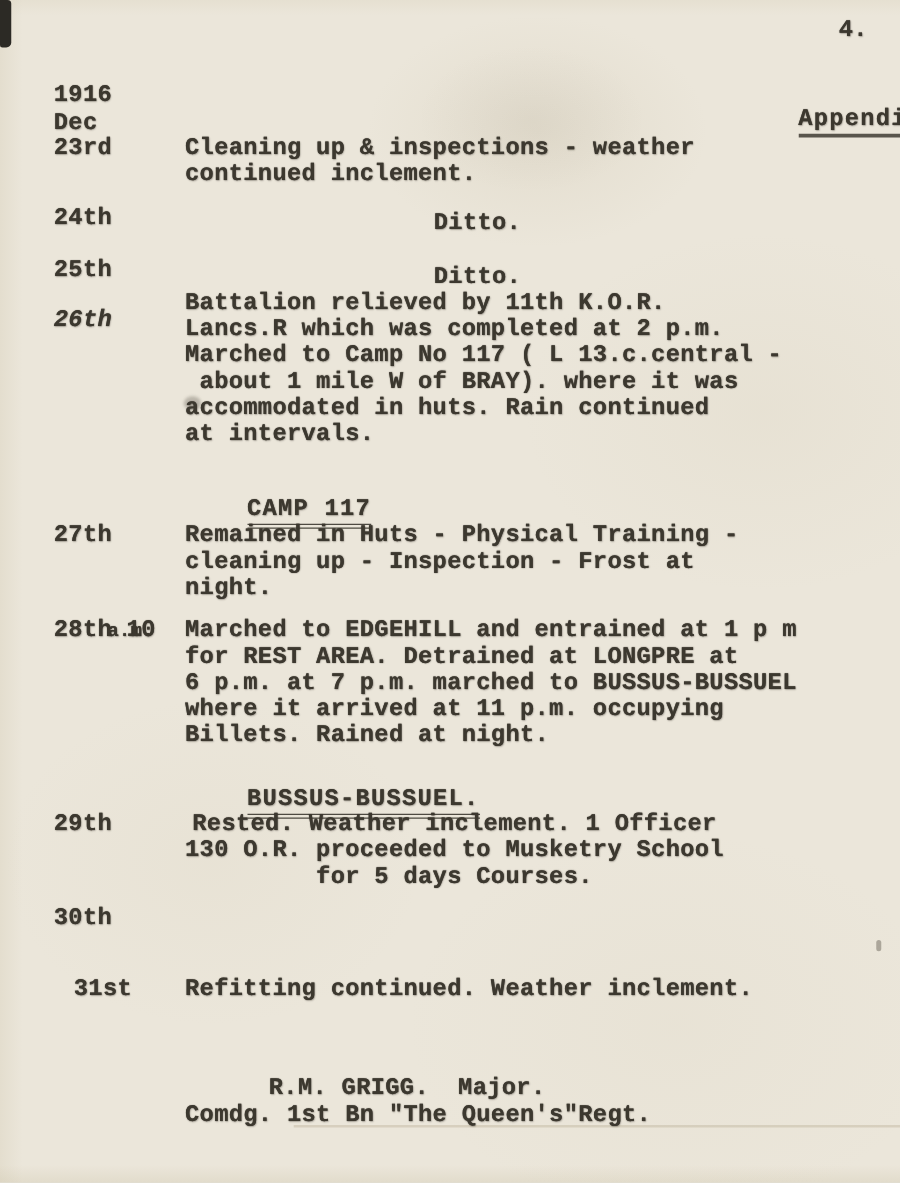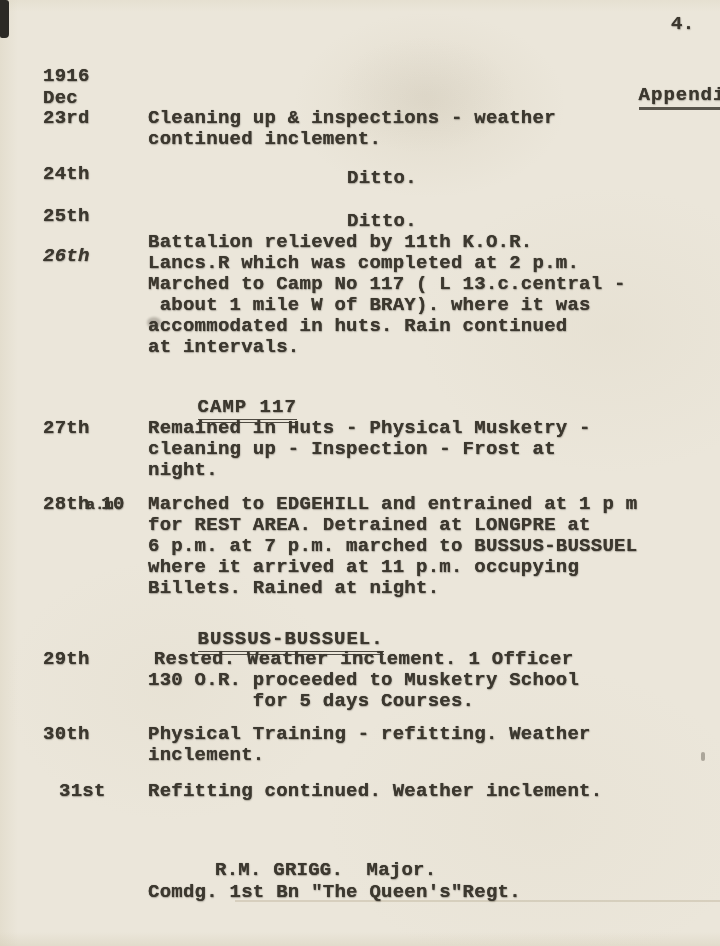--- a/index.html
+++ b/index.html
@@ -103,21 +103,21 @@
 Marched to Camp No 117 ( L 13.c.central -
  about 1 mile W of BRAY). where it was
 accommodated in huts. Rain continued
 at intervals.</div>
 
   <div class="txt heading" style="left:148px; top:376px;">
     <span class="u u-double">CAMP 117</span>
   </div>
 
   <div class="txt" style="left:43px; top:418px;">27th</div>
-  <div class="txt" style="left:148px; top:418px;">Remained in Huts - Physical Musketry -
+  <div class="txt" style="left:148px; top:418px;">Remained in Huts - Physical Training -
 cleaning up - Inspection - Frost at
 night.</div>
 
   <div class="txt am-note" style="left:86px; top:498px;text-align:center;">a.m.</div>
   <div class="txt" style="left:43px; top:494px;">28th 10</div>
   <div class="txt" style="left:148px; top:494px;">Marched to EDGEHILL and entrained at 1 p m
 for REST AREA. Detrained at LONGPRE at
 6 p.m. at 7 p.m. marched to BUSSUS-BUSSUEL
 where it arrived at 11 p.m. occupying
 Billets. Rained at night.</div>
@@ -125,22 +125,20 @@
   <div class="txt heading" style="left:148px; top:608px;">
     <span class="u u-double">BUSSUS-BUSSUEL.</span>
   </div>
 
   <div class="txt" style="left:43px; top:649px;">29th</div>
   <div class="txt" style="left:148px; top:649px;text-align:center;">Rested. Weather inclement. 1 Officer
 130 O.R. proceeded to Musketry School
 for 5 days Courses.</div>
 
   <div class="txt" style="left:43px; top:724px;">30th</div>
-  <div class="txt" style="left:148px; top:724px;">Physical Training - refitting. Weather
-inclement.</div>
 
   <div class="txt" style="left:59px; top:781px;">31st</div>
   <div class="txt" style="left:148px; top:781px;">Refitting continued. Weather inclement.</div>
 
   <div class="txt" style="left:215px; top:860px;">R.M. GRIGG.  Major.</div>
   <div class="txt" style="left:148px; top:882px;">Comdg. 1st Bn "The Queen's"Regt.</div>
 
 </div>
 
 </body></html>

